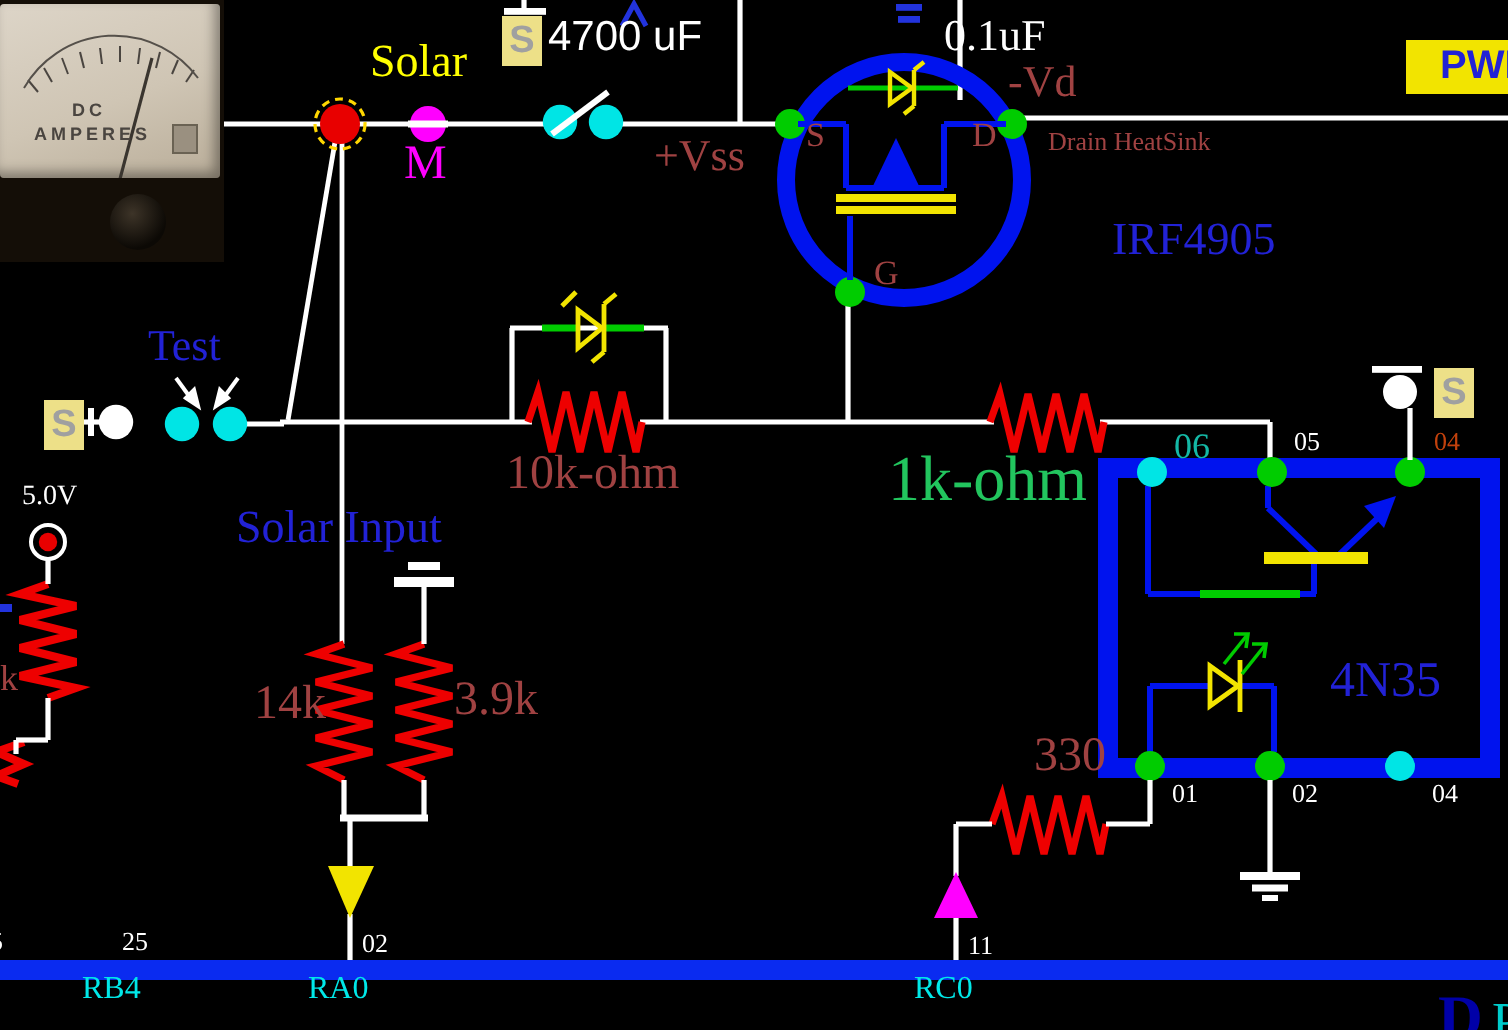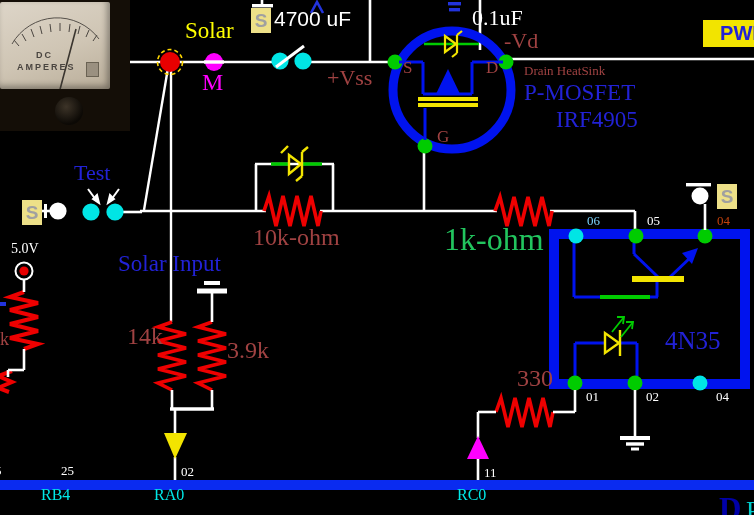--- a/index.html
+++ b/index.html
@@ -8,21 +8,21 @@
   #wires{position:absolute;left:0;top:0;width:754px;height:515px;}
   .lbl{position:absolute;white-space:pre;line-height:1;}
   .sans{font-family:"Liberation Sans",sans-serif;}
   .sbox{position:absolute;width:20px;height:25px;background:#EDE088;color:#A0A0A0;
         font-family:"Liberation Sans",sans-serif;font-weight:bold;font-size:19px;
         text-align:center;line-height:25px;}
   .pwm{position:absolute;left:703px;top:20px;width:51px;height:27px;background:#F2E400;
        color:#2222D6;font-family:"Liberation Sans",sans-serif;font-weight:bold;
        font-size:20px;text-align:center;line-height:27px;padding-left:16px;}
   
-  #meter{position:absolute;left:0;top:0;width:130px;height:131px;background:#140e07;}
+  #meter{position:absolute;left:0;top:0;width:112px;height:131px;background:#140e07;}
   #meter .face{position:absolute;left:0;top:2px;width:110px;height:87px;
                background:linear-gradient(160deg,#ddd5c8 0%,#cfc5b4 55%,#b9ad99 100%);
                border-radius:2px;box-shadow:inset -3px -3px 6px rgba(0,0,0,.35);}
   #meter .dc{position:absolute;left:36px;top:48px;font-size:9px;font-weight:bold;
              color:#4a4540;letter-spacing:2px;font-family:"Liberation Sans",sans-serif;}
   #meter .amp{position:absolute;left:17px;top:60px;font-size:9px;font-weight:bold;
               color:#4a4540;letter-spacing:2px;font-family:"Liberation Sans",sans-serif;}
   #meter .logo{position:absolute;left:86px;top:60px;width:11px;height:13px;
                background:#9a9080;border:1px solid #6a6253;}
   #meter .knob{position:absolute;left:55px;top:97px;width:28px;height:28px;border-radius:50%;
@@ -295,36 +295,35 @@
   <span class="lbl" style="left:202px;top:70px;font-size:24px;color:#FF00FF;">M</span>
   <span class="lbl sans" style="left:274px;top:8px;font-size:21px;color:#FFFFFF;">4700 uF</span>
   <span class="lbl" style="left:472px;top:7px;font-size:22px;color:#FFFFFF;">0.1uF</span>
   <span class="lbl" style="left:327px;top:67px;font-size:22px;color:#A04242;">+Vss</span>
   <span class="lbl" style="left:504px;top:30px;font-size:22px;color:#A04242;">-Vd</span>
 
   <span class="lbl" style="left:403px;top:59px;font-size:17px;color:#A04242;">S</span>
   <span class="lbl" style="left:486px;top:59px;font-size:17px;color:#A04242;">D</span>
   <span class="lbl" style="left:437px;top:128px;font-size:17px;color:#A04242;">G</span>
   <span class="lbl" style="left:524px;top:64px;font-size:13px;color:#A04242;">Drain HeatSink</span>
-  <span class="lbl" style="left:524px;top:81px;font-size:23px;color:#2222D6;">P-MOSFET</span>
   <span class="lbl" style="left:556px;top:108px;font-size:23px;color:#2222D6;">IRF4905</span>
 
   <span class="lbl" style="left:74px;top:162px;font-size:22px;color:#2222D6;">Test</span>
   <span class="lbl" style="left:11px;top:242px;font-size:14px;color:#FFFFFF;">5.0V</span>
   <span class="lbl" style="left:0px;top:330px;font-size:18px;color:#A04242;">k</span>
 
   <span class="lbl" style="left:118px;top:252px;font-size:23px;color:#2222D6;">Solar Input</span>
   <span class="lbl" style="left:253px;top:225px;font-size:24px;color:#A04242;">10k-ohm</span>
   <span class="lbl" style="left:444px;top:223px;font-size:32px;color:#22c55e;">1k-ohm</span>
-  <span class="lbl" style="left:127px;top:324px;font-size:24px;color:#A04242;">14k</span>
+  <span class="lbl" style="left:127px;top:340px;font-size:24px;color:#A04242;">14k</span>
   <span class="lbl" style="left:227px;top:338px;font-size:24px;color:#A04242;">3.9k</span>
   <span class="lbl" style="left:481px;top:366px;font-size:24px;color:#A04242;margin-left:36px;">330</span>
 
   <span class="lbl" style="left:665px;top:328px;font-size:25px;color:#2222D6;">4N35</span>
-  <span class="lbl" style="left:587px;top:214px;font-size:13px;color:#7dd3fc;">06</span>
+  <span class="lbl" style="left:587px;top:214px;font-size:18px;color:#14b8a6;">06</span>
   <span class="lbl" style="left:647px;top:214px;font-size:13px;color:#FFFFFF;">05</span>
   <span class="lbl" style="left:717px;top:214px;font-size:13px;color:#c2410c;">04</span>
   <span class="lbl" style="left:586px;top:390px;font-size:13px;color:#FFFFFF;">01</span>
   <span class="lbl" style="left:646px;top:390px;font-size:13px;color:#FFFFFF;">02</span>
   <span class="lbl" style="left:716px;top:390px;font-size:13px;color:#FFFFFF;">04</span>
 
   <span class="lbl" style="left:-5px;top:464px;font-size:13px;color:#FFFFFF;">5</span>
   <span class="lbl" style="left:61px;top:464px;font-size:13px;color:#FFFFFF;">25</span>
   <span class="lbl" style="left:181px;top:465px;font-size:13px;color:#FFFFFF;">02</span>
   <span class="lbl" style="left:484px;top:466px;font-size:13px;color:#FFFFFF;">11</span>

